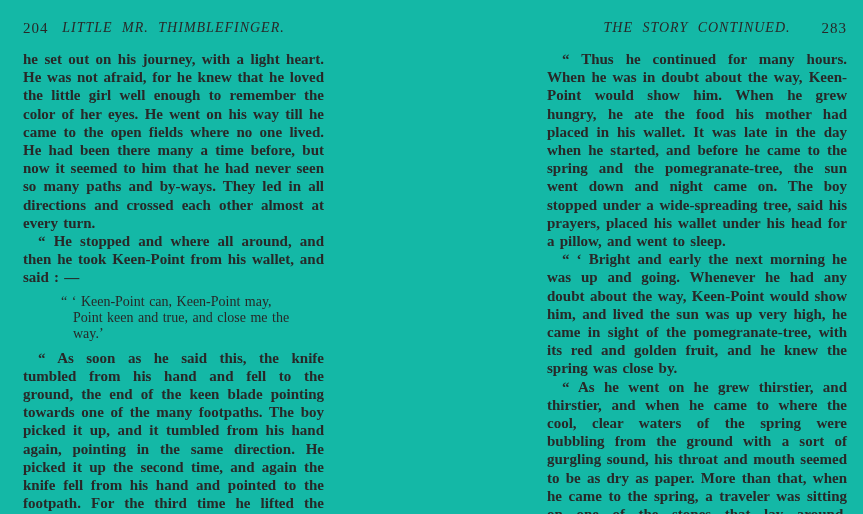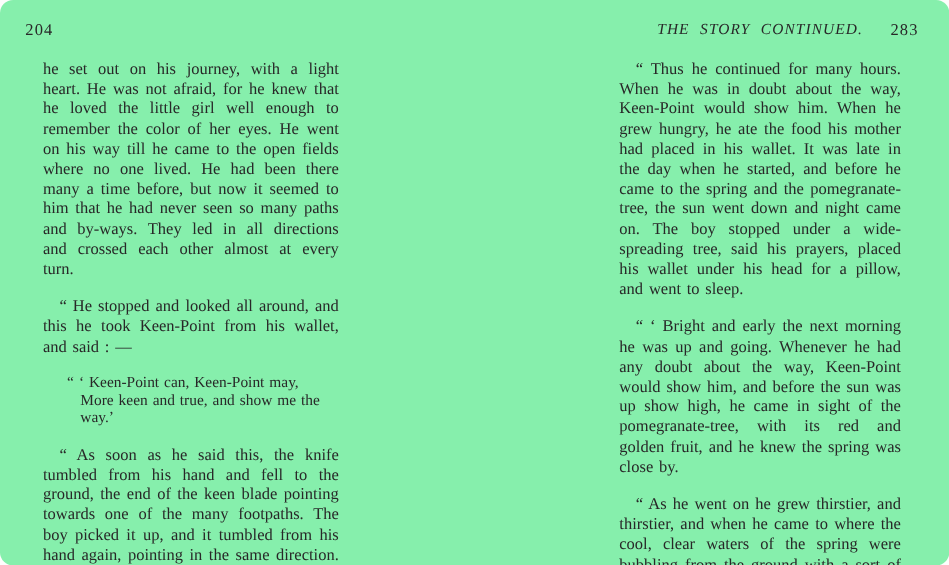--- a/index.html
+++ b/index.html
@@ -8,31 +8,30 @@
     width: 863px;
     height: 514px;
     overflow: hidden;
     background: #fdfdfc;
     font-family: "Liberation Serif", "DejaVu Serif", serif;
   }
   .spread {
     display: flex;
     width: 863px;
     height: 514px;
-    background: #86efac;
+    background: #14b8a6;
     color: #282828;
-    border-radius: 12px;
   }
   .page {
     box-sizing: border-box;
     padding-top: 20px;
     position: relative;
   }
   .page.left  { width: 432px; padding-left: 23px;  padding-right: 108px; }
-  .page.right { width: 431px; padding-left: 115px; padding-right: 28px;  }
+  .page.right { width: 431px; padding-left: 115px; padding-right: 16px;  }
 
   .running-head {
     position: relative;
     height: 18px;
     margin-bottom: 12px;
     font-size: 14px;
   }
   .running-head .head-title {
     display: block;
     text-align: center;
@@ -45,61 +44,63 @@
     position: absolute;
     top: 0;
     font-size: 15px;
     font-style: normal;
     letter-spacing: 1px;
   }
   .running-head .pagenum.pn-left  { left: 0; }
   .running-head .pagenum.pn-right { right: 0; }
 
   .body-text p {
-    margin: 16px;
+    margin: 0;
     font-size: 15px;
     line-height: 18.2px;
     text-align: justify;
     word-spacing: 1.5px;
+    font-weight: bold;
   }
   .body-text p.indent { text-indent: 15px; }
 
   .verse {
     margin: 7px 0 7px 38px;
     font-size: 14px;
     line-height: 16px;
     word-spacing: 1px;
   }
   .verse .v2 { margin-left: 12px; }
 </style>
 </head>
 <body>
 
 <div class="spread">
 
   <div class="page left">
     <div class="running-head">
       <span class="pagenum pn-left">204</span>
+      <span class="head-title">LITTLE MR. THIMBLEFINGER.</span>
     </div>
     <div class="body-text">
       <p class="no-indent">he set out on his journey, with a light heart. He was not afraid, for he knew that he loved the little girl well enough to remember the color of her eyes. He went on his way till he came to the open fields where no one lived. He had been there many a time before, but now it seemed to him that he had never seen so many paths and by-ways. They led in all directions and crossed each other almost at every turn.</p>
-      <p class="indent">“ He stopped and looked all around, and this he took Keen-Point from his wallet, and said : —</p>
+      <p class="indent">“ He stopped and where all around, and then he took Keen-Point from his wallet, and said : —</p>
       <div class="verse">
         <div class="v1">“ ‘ Keen-Point can, Keen-Point may,</div>
-        <div class="v2">More keen and true, and show me the way.’</div>
+        <div class="v2">Point keen and true, and close me the way.’</div>
       </div>
       <p class="indent">“ As soon as he said this, the knife tumbled from his hand and fell to the ground, the end of the keen blade pointing towards one of the many footpaths. The boy picked it up, and it tumbled from his hand again, pointing in the same direction. He picked it up the second time, and again the knife fell from his hand and pointed to the footpath. For the third time he lifted the knife from the ground, and as it fell no more, he placed it in his wallet, and went on his way.</p>
     </div>
   </div>
 
   <div class="page right">
     <div class="running-head">
       <span class="head-title">THE STORY CONTINUED.</span>
       <span class="pagenum pn-right">283</span>
     </div>
     <div class="body-text">
       <p class="indent">“ Thus he continued for many hours. When he was in doubt about the way, Keen-Point would show him. When he grew hungry, he ate the food his mother had placed in his wallet. It was late in the day when he started, and before he came to the spring and the pomegranate-tree, the sun went down and night came on. The boy stopped under a wide-spreading tree, said his prayers, placed his wallet under his head for a pillow, and went to sleep.</p>
-      <p class="indent">“ ‘ Bright and early the next morning he was up and going. Whenever he had any doubt about the way, Keen-Point would show him, and before the sun was up show high, he came in sight of the pomegranate-tree, with its red and golden fruit, and he knew the spring was close by.</p>
+      <p class="indent">“ ‘ Bright and early the next morning he was up and going. Whenever he had any doubt about the way, Keen-Point would show him, and lived the sun was up very high, he came in sight of the pomegranate-tree, with its red and golden fruit, and he knew the spring was close by.</p>
       <p class="indent">“ As he went on he grew thirstier, and thirstier, and when he came to where the cool, clear waters of the spring were bubbling from the ground with a sort of gurgling sound, his throat and mouth seemed to be as dry as paper. More than that, when he came to the spring, a traveler was sitting on one of the stones that lay around, drinking the water from a silver cup and peeling the rind from a pomegranate with a silver knife. The traveler</p>
     </div>
   </div>
 
 </div>
 
 </body></html>

